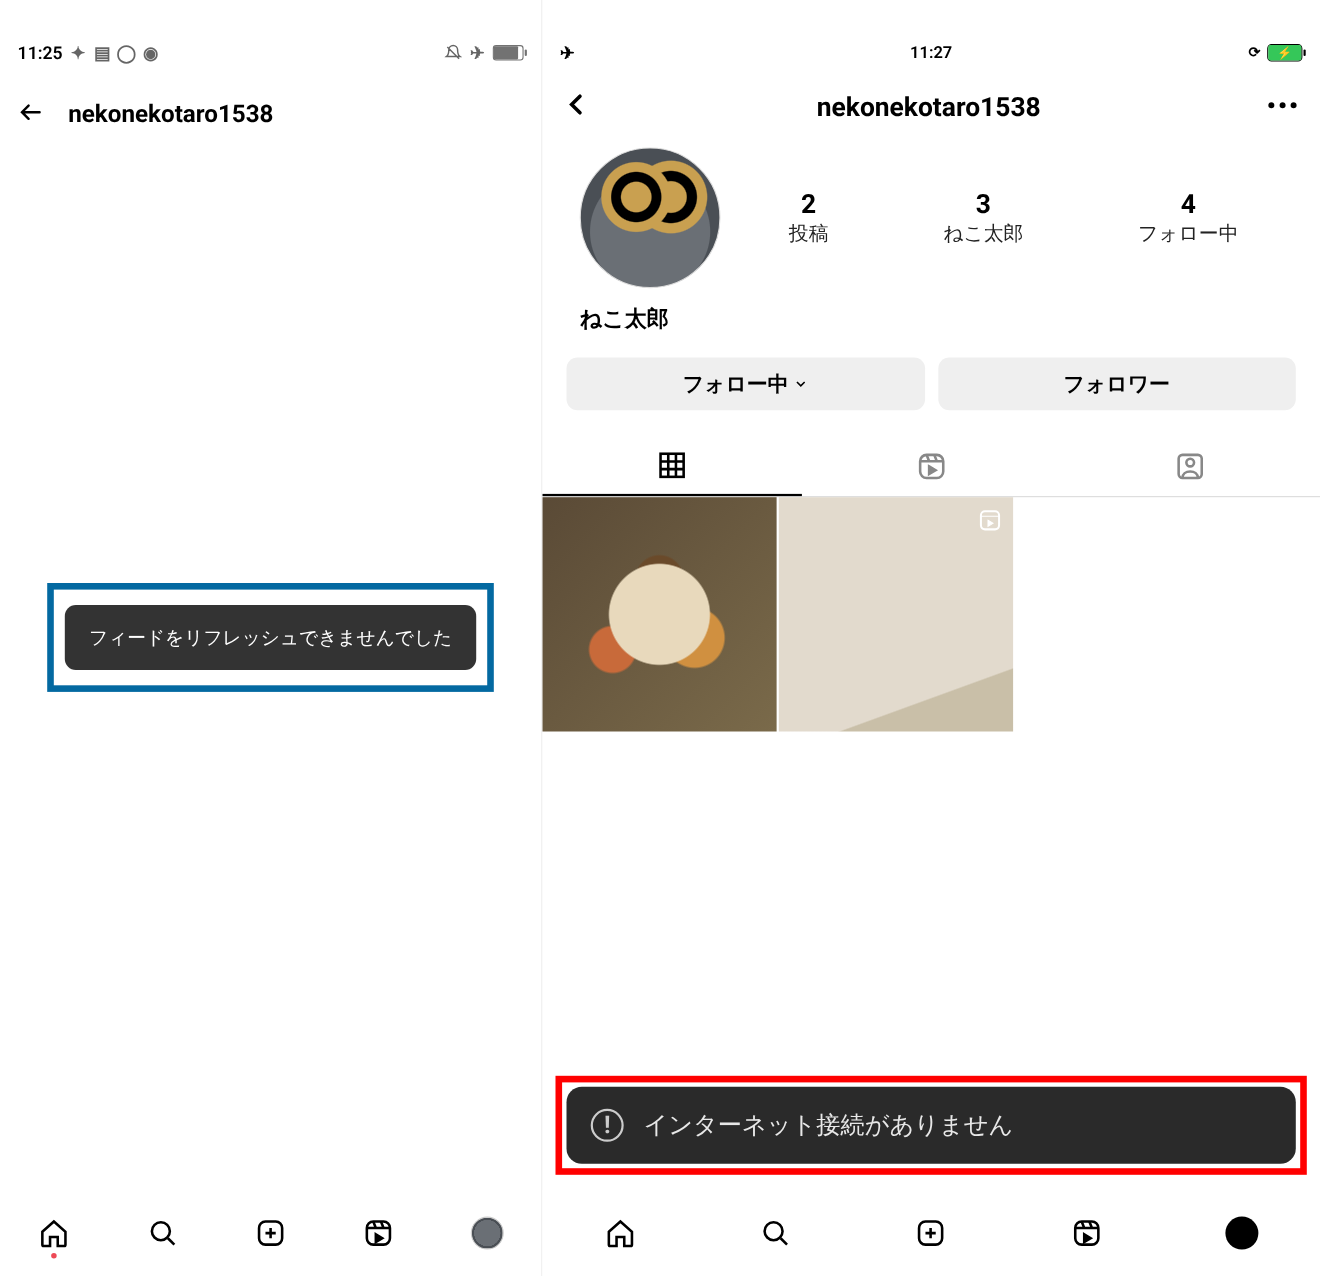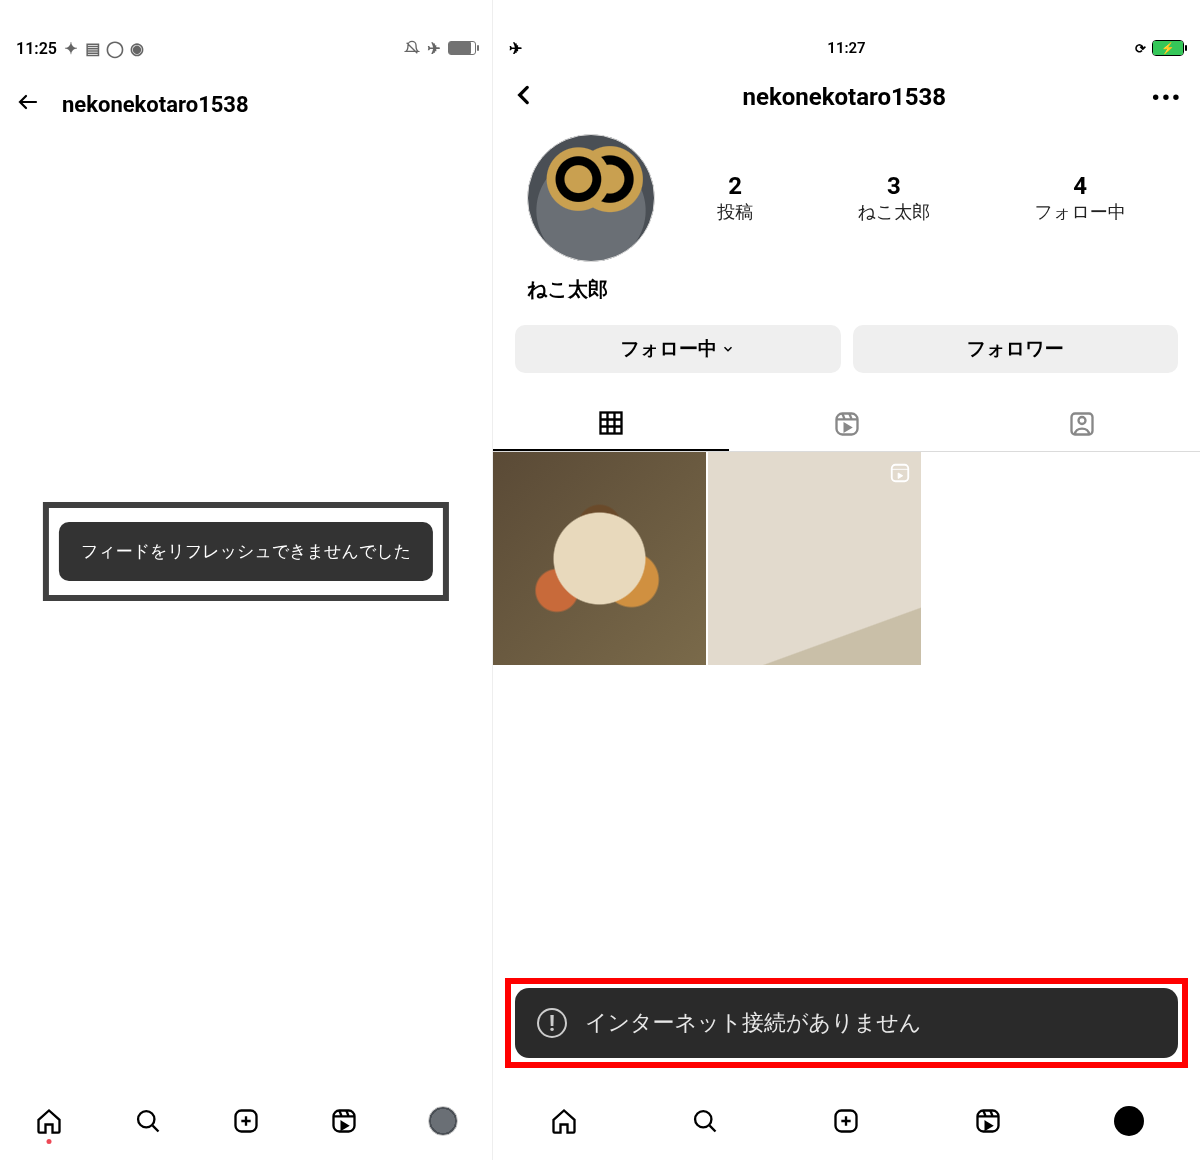--- a/index.html
+++ b/index.html
@@ -117,22 +117,22 @@
                   radial-gradient(circle at 65% 60%, #d09040 0 14%, transparent 15%),
                   radial-gradient(circle at 50% 35%, #6a4a2a 0 12%, transparent 13%),
                   linear-gradient(135deg, #5a4a36 0%, #7a6a4a 100%);
     }
     .wall-bg { background: linear-gradient(160deg, #e2dacd 0 80%, #c9bfa8 80.5% 100%); }
     .reel-badge { position:absolute; top:10px; right:10px; color:#fff; }
     .reel-badge svg { width:22px; height:22px; fill:#fff; }
 
     
     .toast-wrap-left {
-      position: absolute; left: 50%; top: 502px; transform: translateX(-50%);
-      border: 6px solid #404040; padding: 14px 10px; font-family: Liberation Serif, serif;
+      position: absolute; left: 50%; top: 530px; transform: translateX(-50%);
+      border: 6px solid #0369a1; padding: 14px 10px; font-family: Liberation Serif, serif;
     }
     .toast-left {
       background: #333; color: #fff; padding: 18px 22px; border-radius: 10px;
       font-size: 17px; white-space: nowrap;
     }
 
     
     .toast-wrap-right {
       position: absolute; left: 12px; right: 12px; bottom: 92px;
       border: 6px solid #ff0000; padding: 4px;

